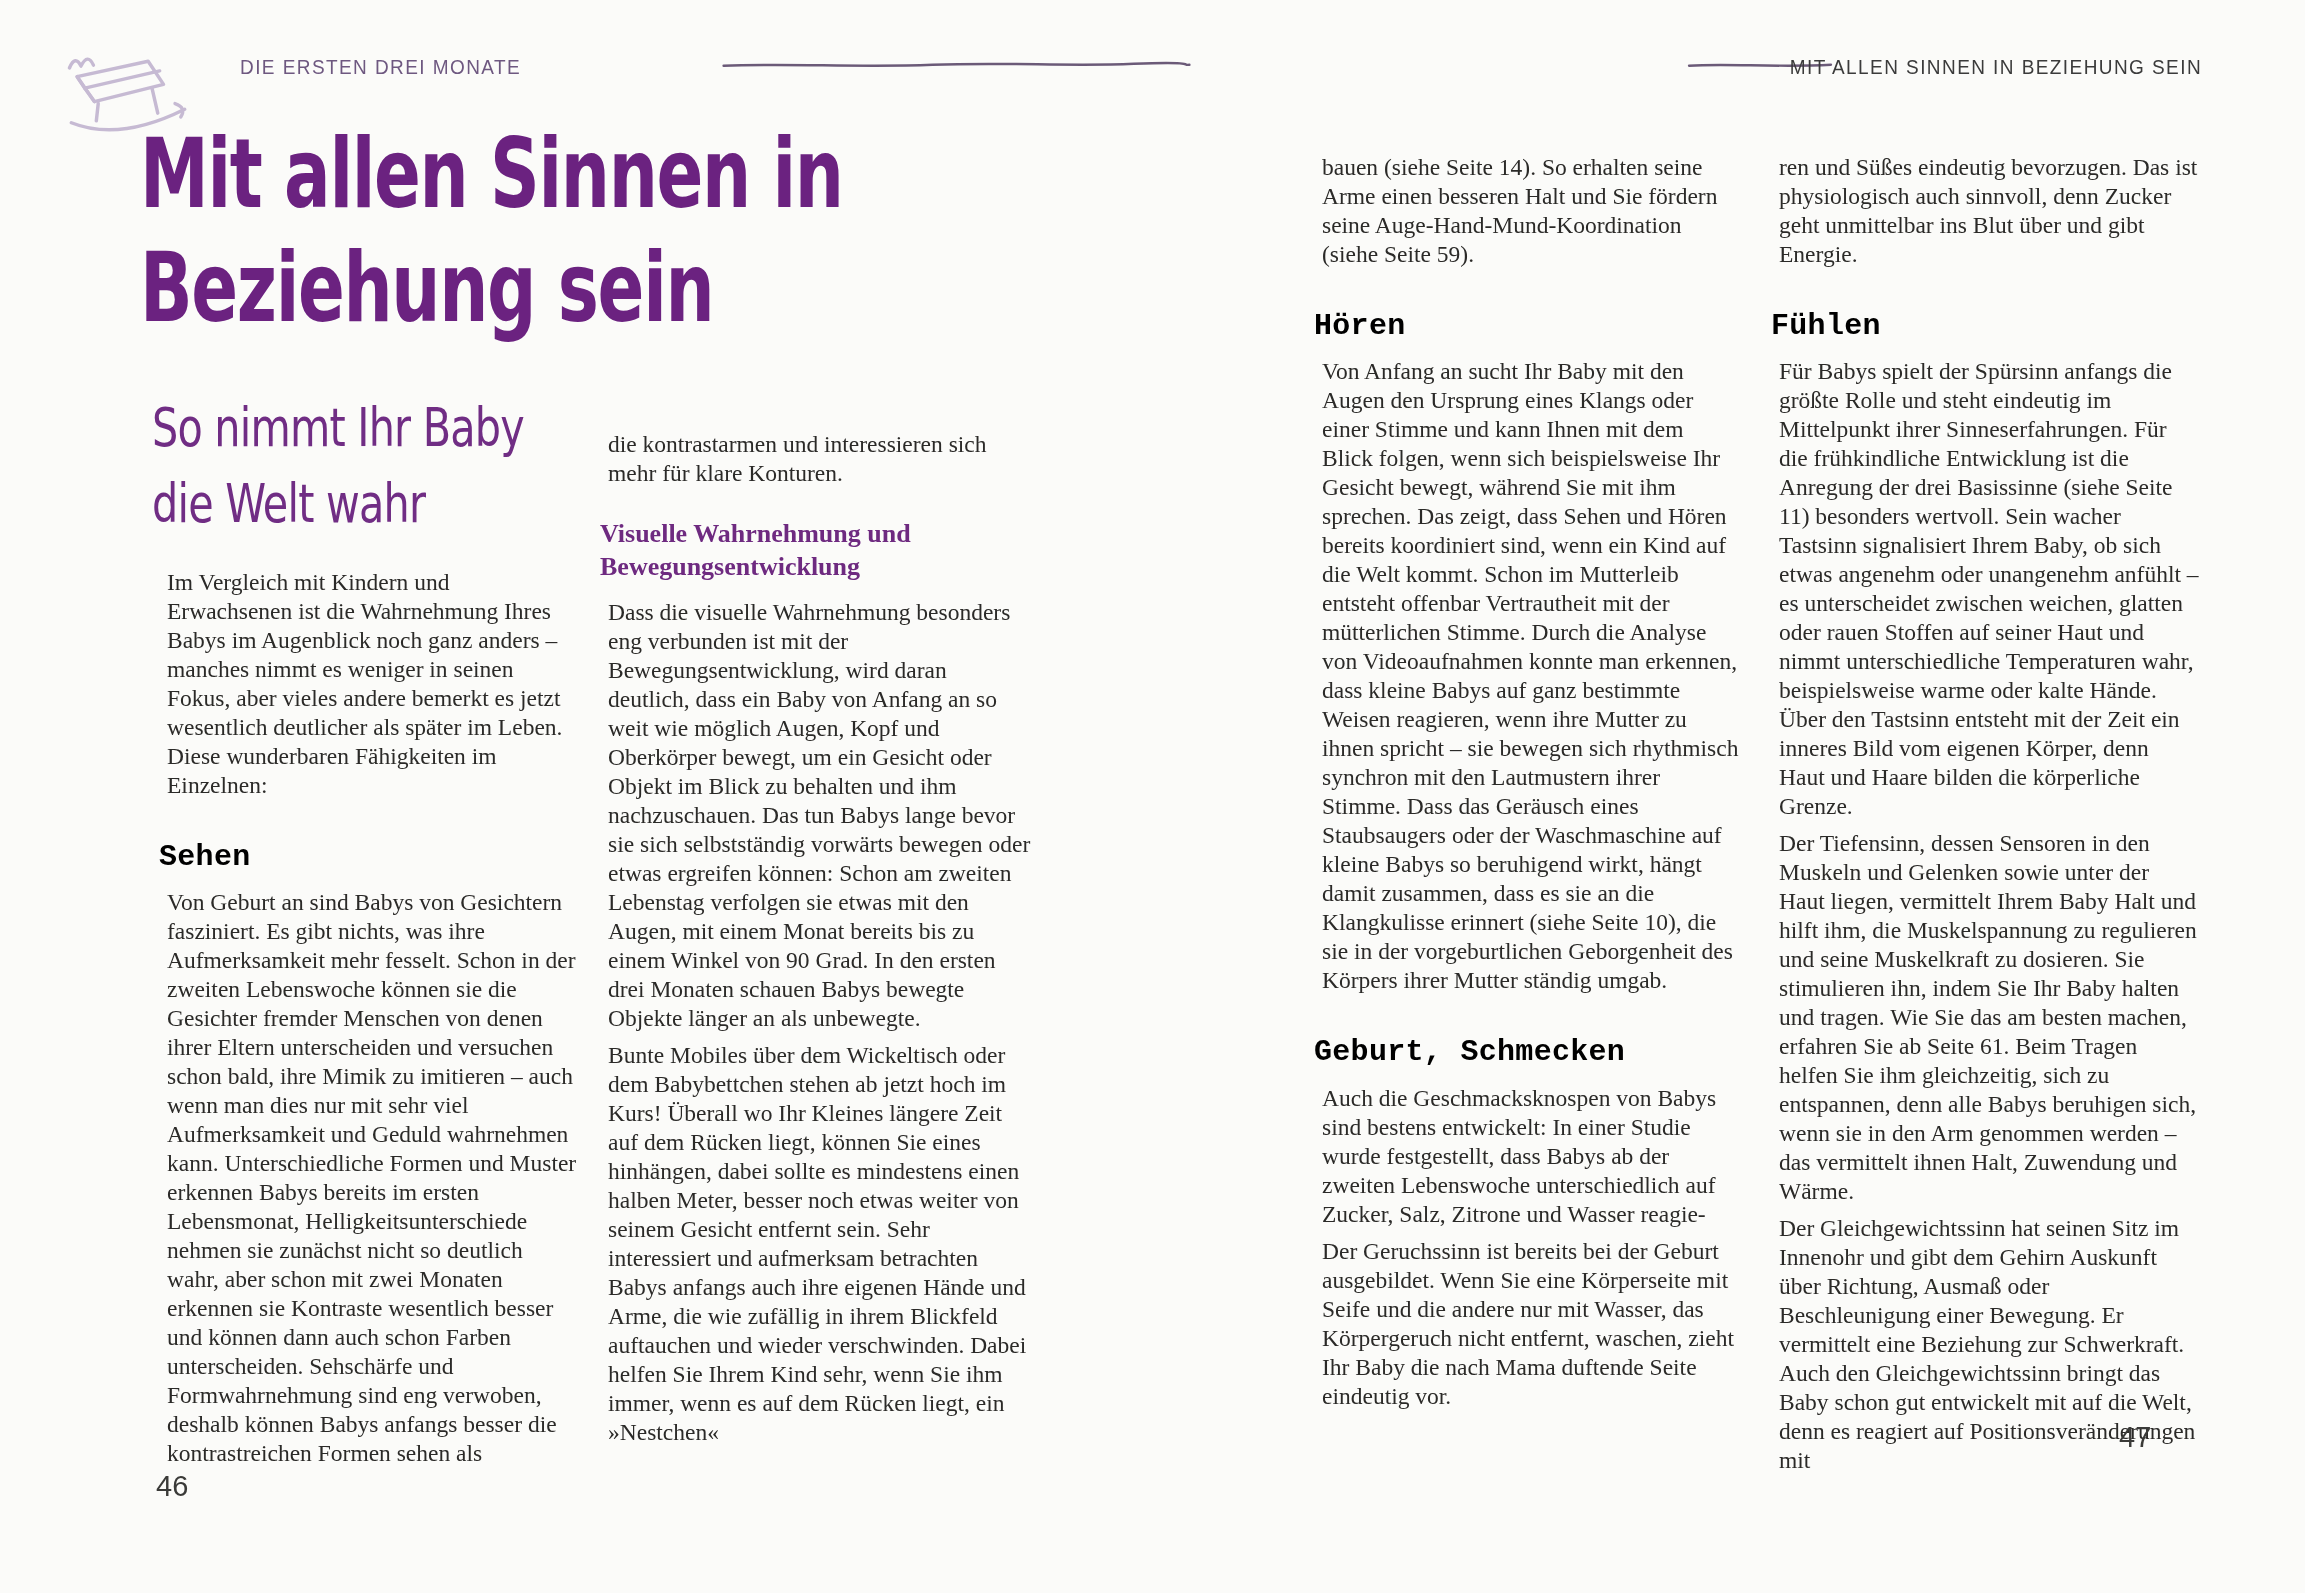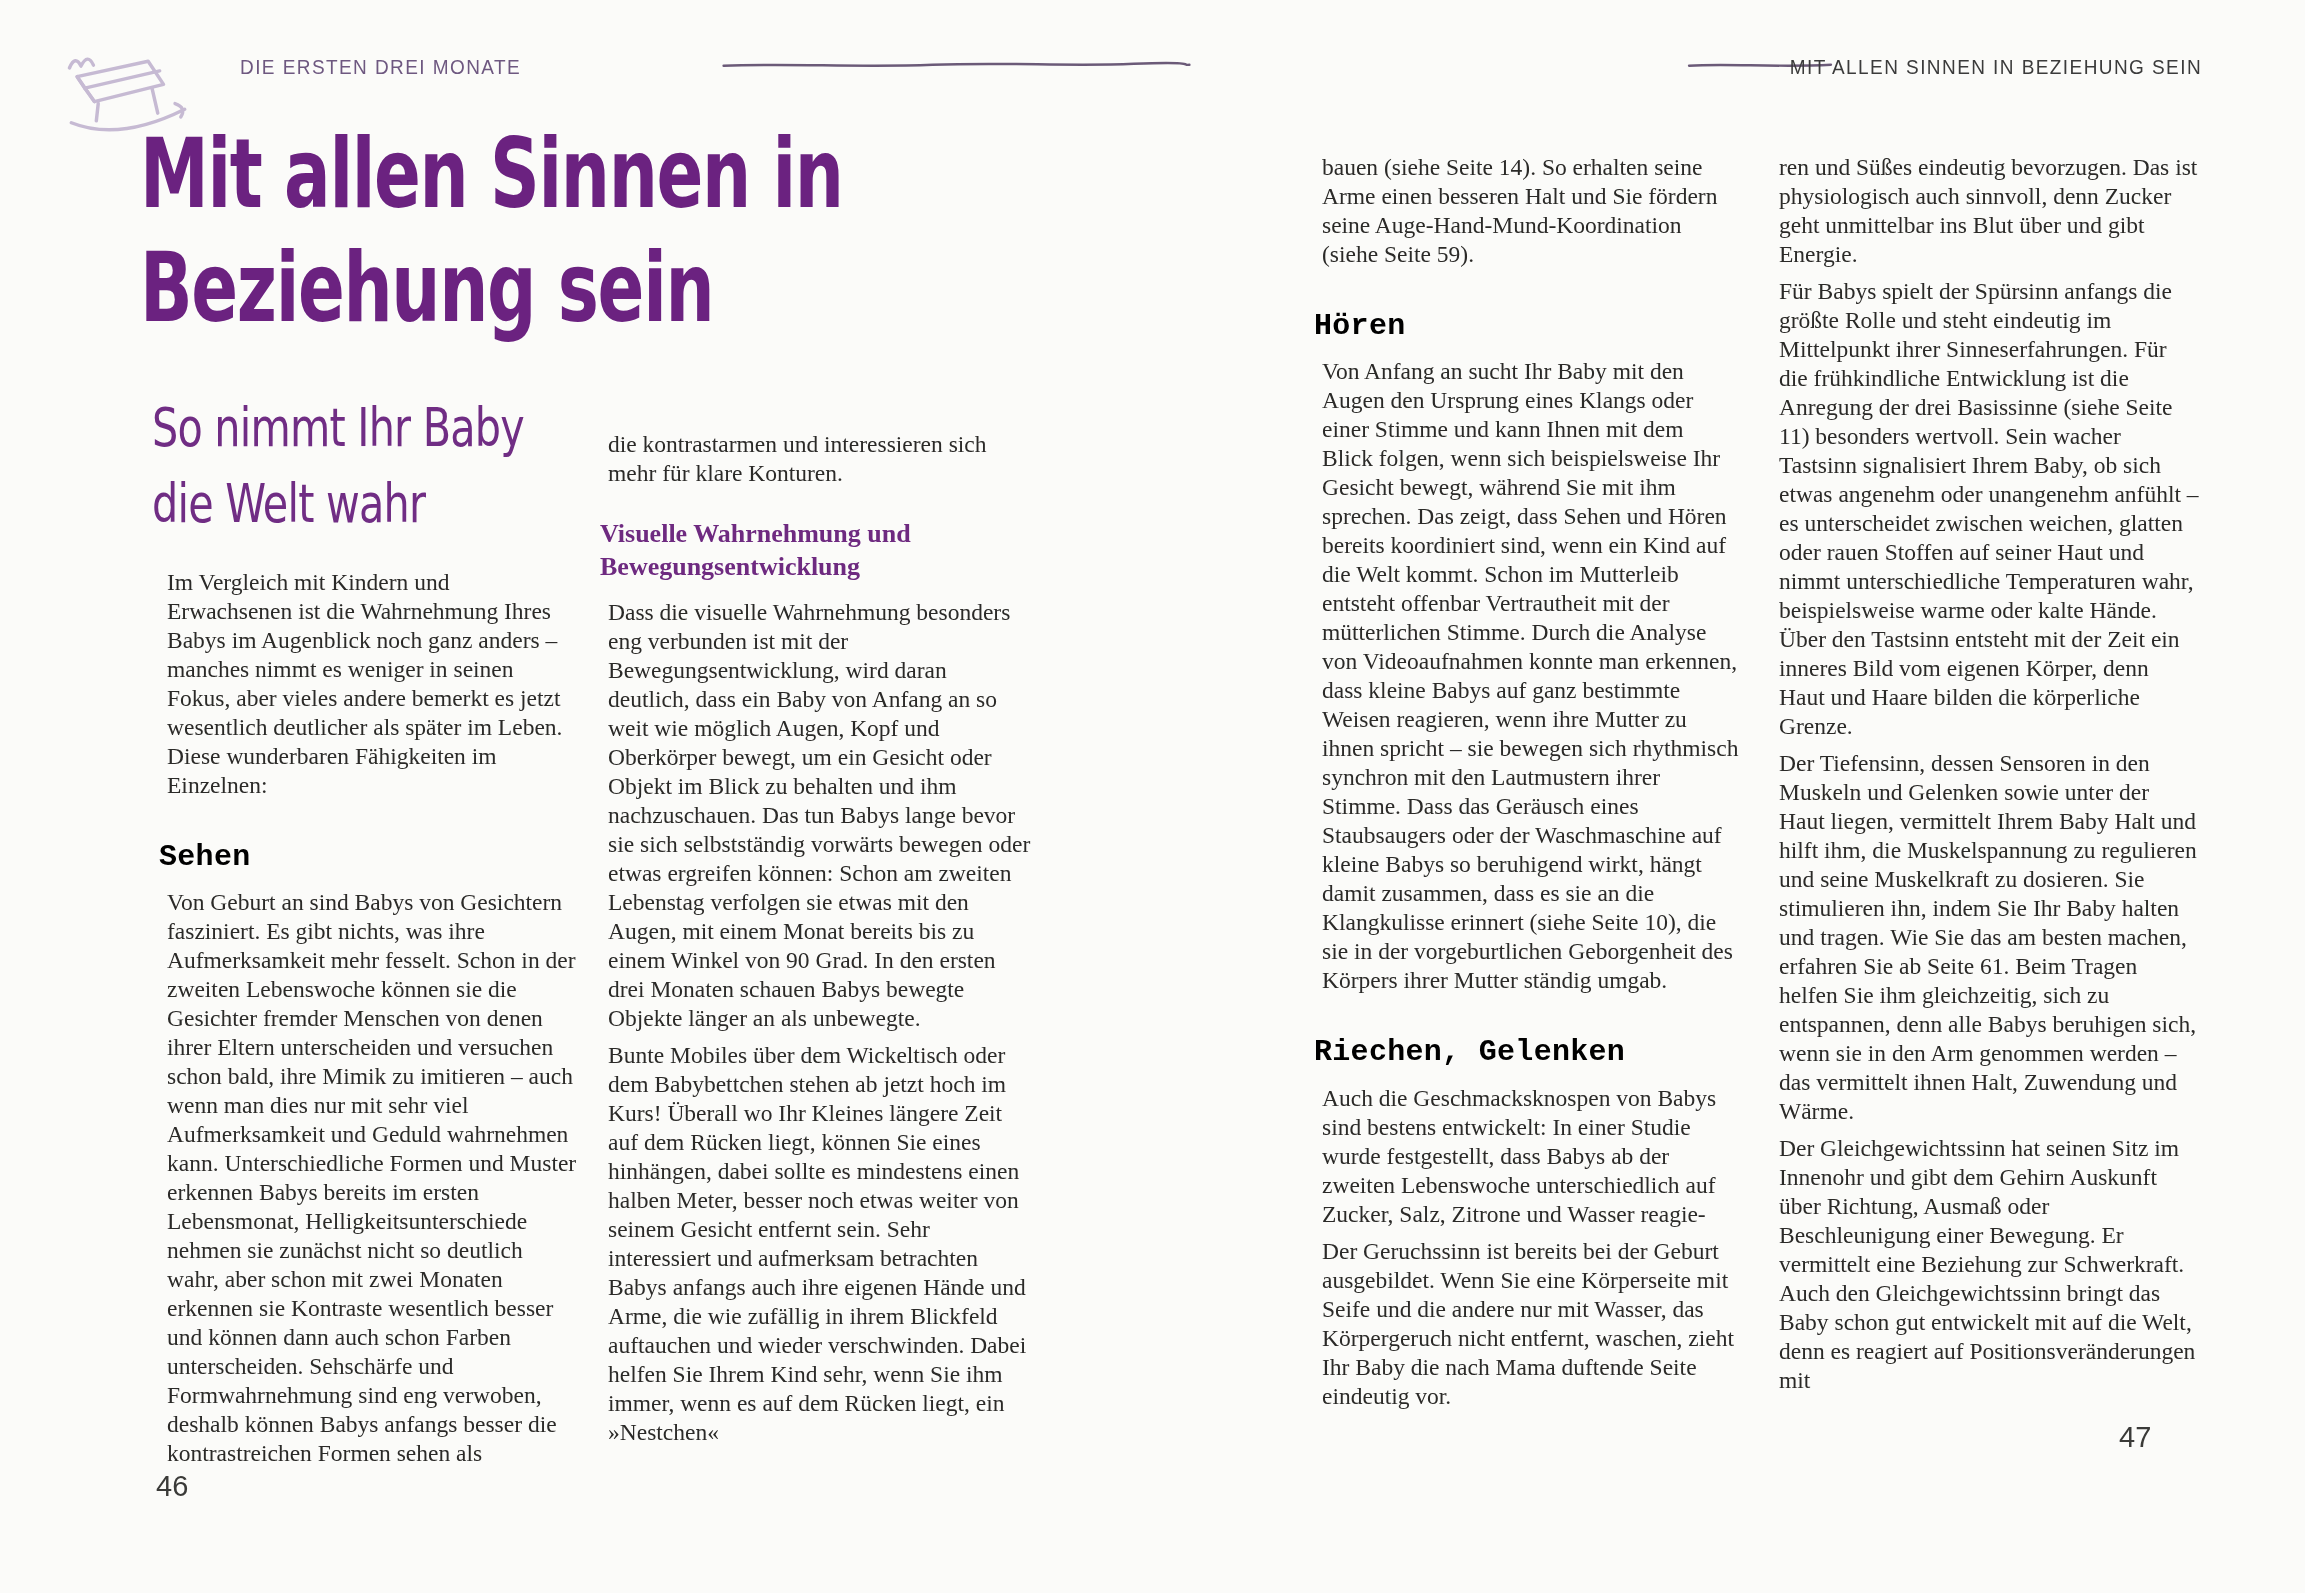--- a/index.html
+++ b/index.html
@@ -105,27 +105,28 @@
   <p>die kontrastarmen und interessieren sich mehr für klare Konturen.</p>
   <h4 class="purple-subhead">Visuelle Wahrnehmung und Bewegungsentwicklung</h4>
   <p>Dass die visuelle Wahrnehmung besonders eng verbunden ist mit der Bewegungsentwicklung, wird daran deutlich, dass ein Baby von Anfang an so weit wie möglich Augen, Kopf und Oberkörper bewegt, um ein Gesicht oder Objekt im Blick zu behalten und ihm nachzuschauen. Das tun Babys lange bevor sie sich selbstständig vorwärts bewegen oder etwas ergreifen können: Schon am zweiten Lebenstag verfolgen sie etwas mit den Augen, mit einem Monat bereits bis zu einem Winkel von 90 Grad. In den ersten drei Monaten schauen Babys bewegte Objekte länger an als unbewegte.</p>
   <p>Bunte Mobiles über dem Wickeltisch oder dem Babybettchen stehen ab jetzt hoch im Kurs! Überall wo Ihr Kleines längere Zeit auf dem Rücken liegt, können Sie eines hinhängen, dabei sollte es mindestens einen halben Meter, besser noch etwas weiter von seinem Gesicht entfernt sein. Sehr interessiert und aufmerksam betrachten Babys anfangs auch ihre eigenen Hände und Arme, die wie zufällig in ihrem Blickfeld auftauchen und wieder verschwinden. Dabei helfen Sie Ihrem Kind sehr, wenn Sie ihm immer, wenn es auf dem Rücken liegt, ein »Nestchen«</p>
 </div>
 
 <div class="abs col" style="left:1314px;top:145px;width:434px;">
   <p>bauen (siehe Seite 14). So erhalten seine Arme einen besseren Halt und Sie fördern seine Auge-Hand-Mund-Koordination (siehe Seite 59).</p>
   <h3 class="green-head">Hören</h3>
   <p>Von Anfang an sucht Ihr Baby mit den Augen den Ursprung eines Klangs oder einer Stimme und kann Ihnen mit dem Blick folgen, wenn sich beispielsweise Ihr Gesicht bewegt, während Sie mit ihm sprechen. Das zeigt, dass Sehen und Hören bereits koordiniert sind, wenn ein Kind auf die Welt kommt. Schon im Mutterleib entsteht offenbar Vertrautheit mit der mütterlichen Stimme. Durch die Analyse von Videoaufnahmen konnte man erkennen, dass kleine Babys auf ganz bestimmte Weisen reagieren, wenn ihre Mutter zu ihnen spricht – sie bewegen sich rhythmisch synchron mit den Lautmustern ihrer Stimme. Dass das Geräusch eines Staubsaugers oder der Waschmaschine auf kleine Babys so beruhigend wirkt, hängt damit zusammen, dass es sie an die Klangkulisse erinnert (siehe Seite 10), die sie in der vorgeburtlichen Geborgenheit des Körpers ihrer Mutter ständig umgab.</p>
-  <h3 class="green-head">Riechen, Gelenken</h3>
+  <h3 class="green-head">Geburt, Schmecken</h3>
   <p>Auch die Geschmacksknospen von Babys sind bestens entwickelt: In einer Studie wurde festgestellt, dass Babys ab der zweiten Lebenswoche unterschiedlich auf Zucker, Salz, Zitrone und Wasser reagie-</p>
   <p>Der Geruchssinn ist bereits bei der Geburt ausgebildet. Wenn Sie eine Körperseite mit Seife und die andere nur mit Wasser, das Körpergeruch nicht entfernt, waschen, zieht Ihr Baby die nach Mama duftende Seite eindeutig vor.</p>
 </div>
 
 <div class="abs col" style="left:1771px;top:145px;width:437px;">
   <p>ren und Süßes eindeutig bevorzugen. Das ist physiologisch auch sinnvoll, denn Zucker geht unmittelbar ins Blut über und gibt Energie.</p>
+  <h3 class="green-head">Fühlen</h3>
   <p>Für Babys spielt der Spürsinn anfangs die größte Rolle und steht eindeutig im Mittelpunkt ihrer Sinneserfahrungen. Für die frühkindliche Entwicklung ist die Anregung der drei Basissinne (siehe Seite 11) besonders wertvoll. Sein wacher Tastsinn signalisiert Ihrem Baby, ob sich etwas angenehm oder unangenehm anfühlt – es unterscheidet zwischen weichen, glatten oder rauen Stoffen auf seiner Haut und nimmt unterschiedliche Temperaturen wahr, beispielsweise warme oder kalte Hände. Über den Tastsinn entsteht mit der Zeit ein inneres Bild vom eigenen Körper, denn Haut und Haare bilden die körperliche Grenze.</p>
   <p>Der Tiefensinn, dessen Sensoren in den Muskeln und Gelenken sowie unter der Haut liegen, vermittelt Ihrem Baby Halt und hilft ihm, die Muskelspannung zu regulieren und seine Muskelkraft zu dosieren. Sie stimulieren ihn, indem Sie Ihr Baby halten und tragen. Wie Sie das am besten machen, erfahren Sie ab Seite 61. Beim Tragen helfen Sie ihm gleichzeitig, sich zu entspannen, denn alle Babys beruhigen sich, wenn sie in den Arm genommen werden – das vermittelt ihnen Halt, Zuwendung und Wärme.</p>
   <p>Der Gleichgewichtssinn hat seinen Sitz im Innenohr und gibt dem Gehirn Auskunft über Richtung, Ausmaß oder Beschleunigung einer Bewegung. Er vermittelt eine Beziehung zur Schwerkraft. Auch den Gleichgewichtssinn bringt das Baby schon gut entwickelt mit auf die Welt, denn es reagiert auf Positionsveränderungen mit</p>
 </div>
 
 <div class="abs pagenum" style="left:156px;top:1470px;">46</div>
 <div class="abs pagenum" style="left:2119px;top:1421px;">47</div>
 
 
 </body></html>

